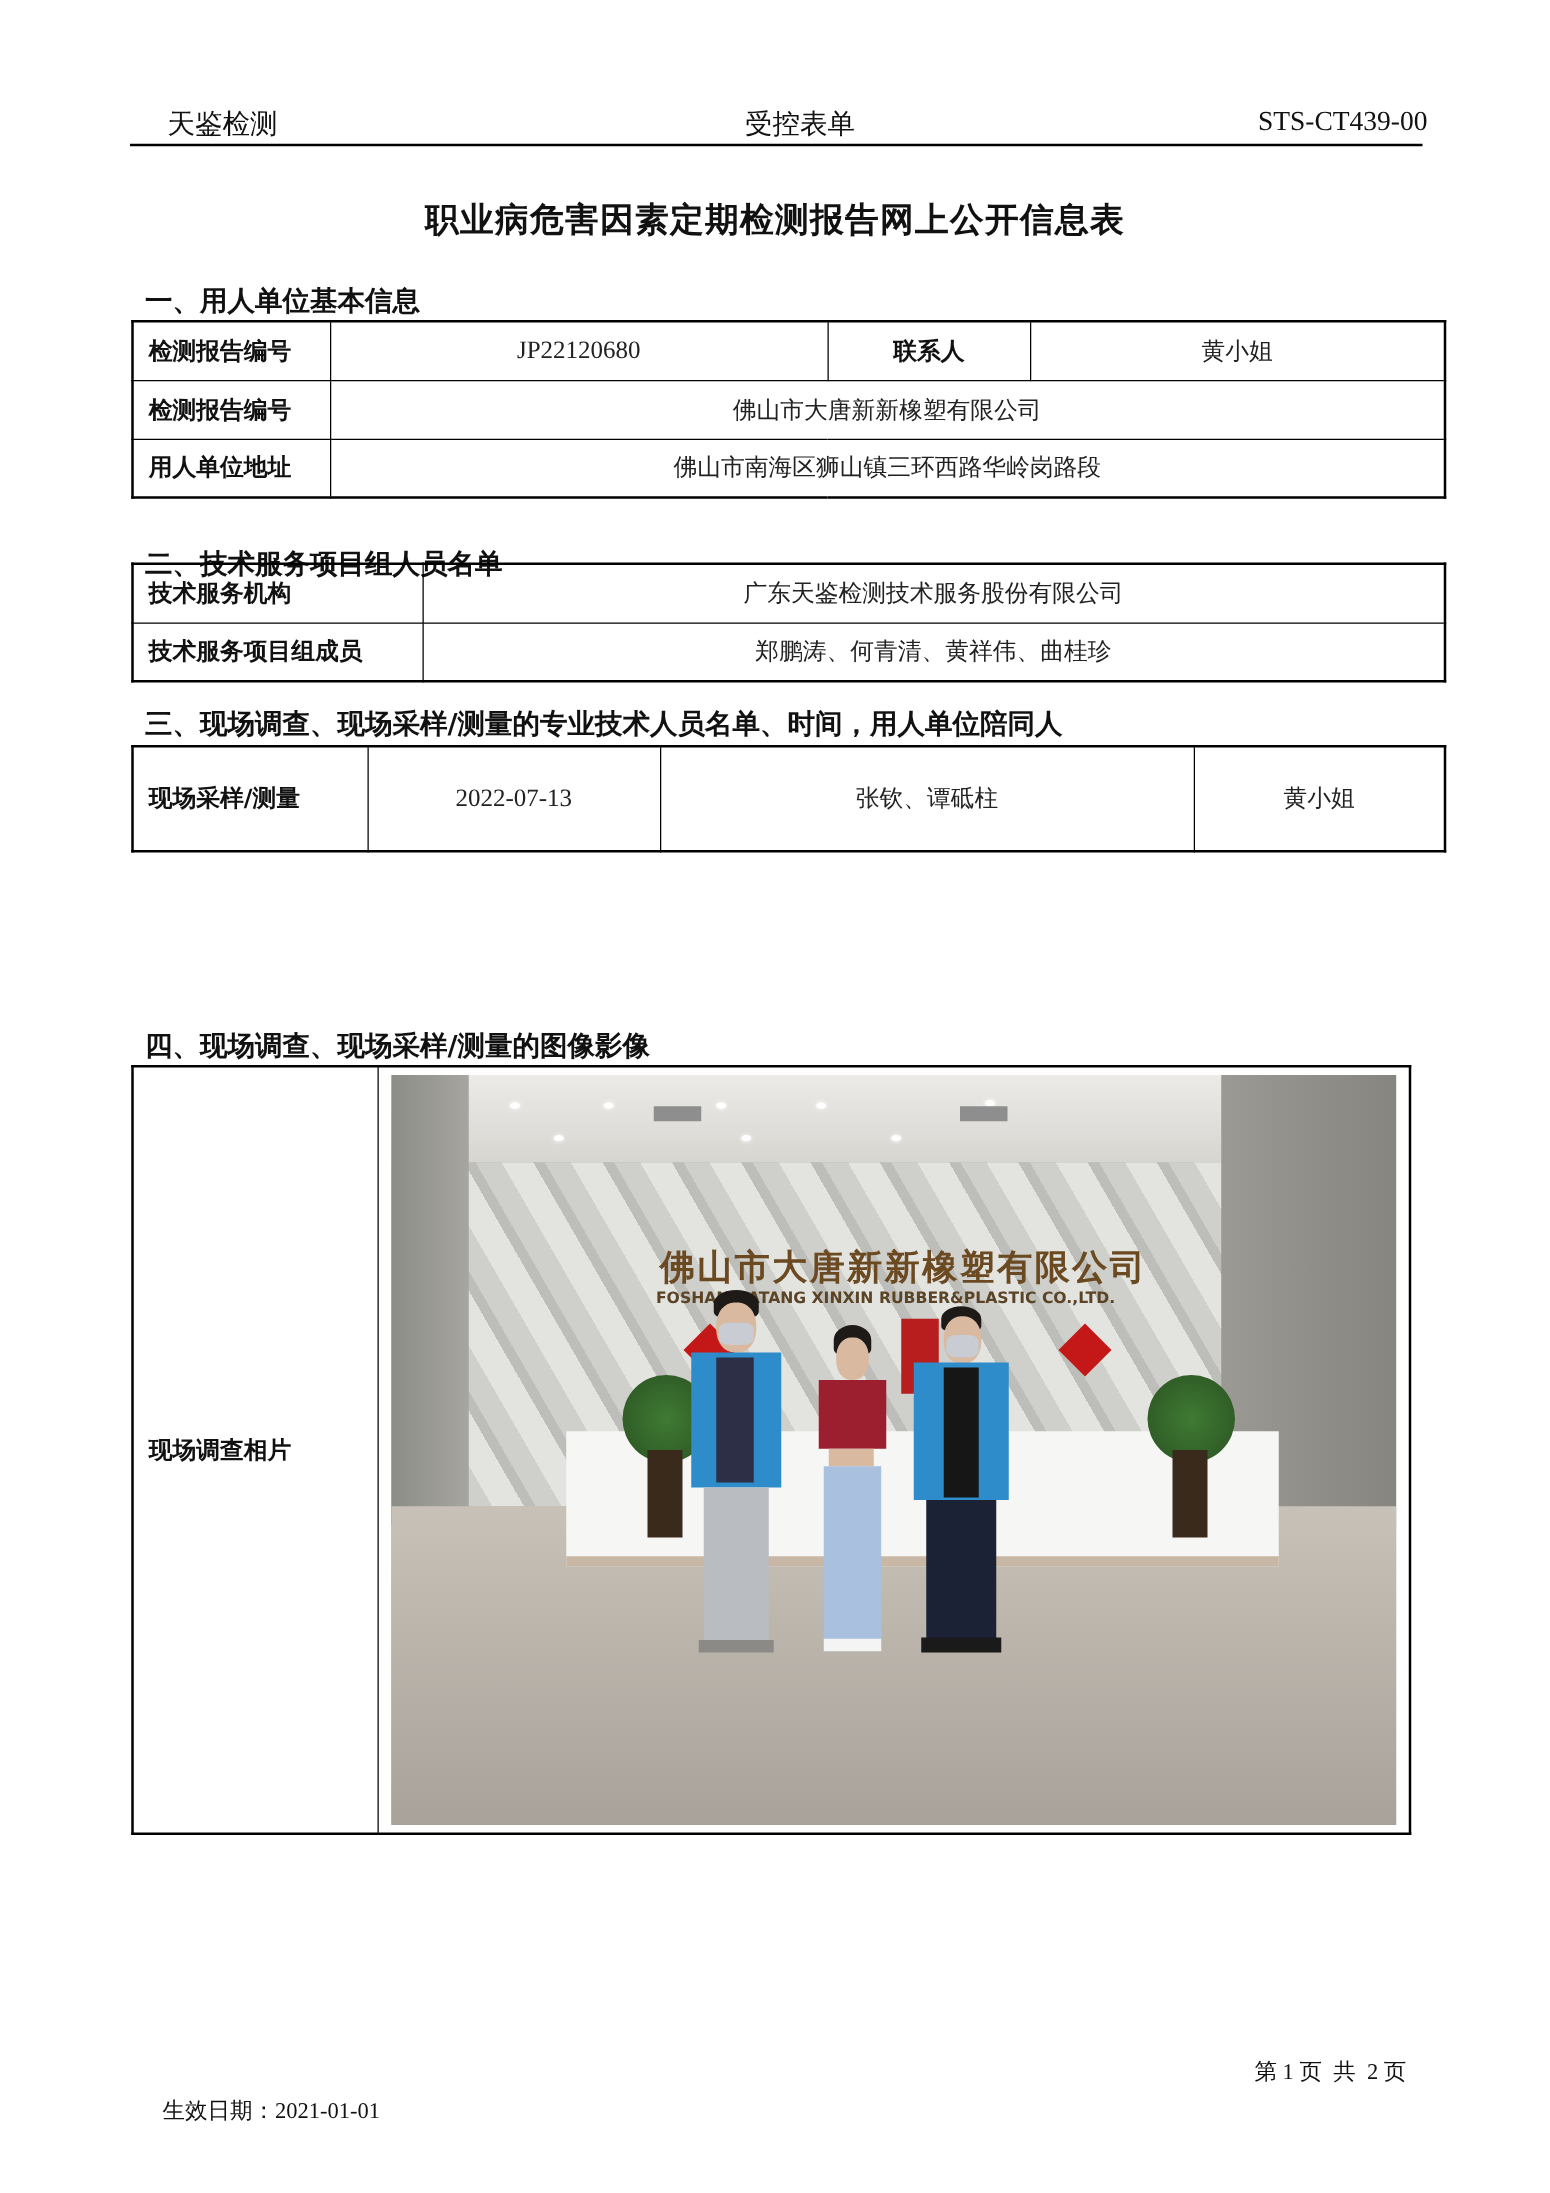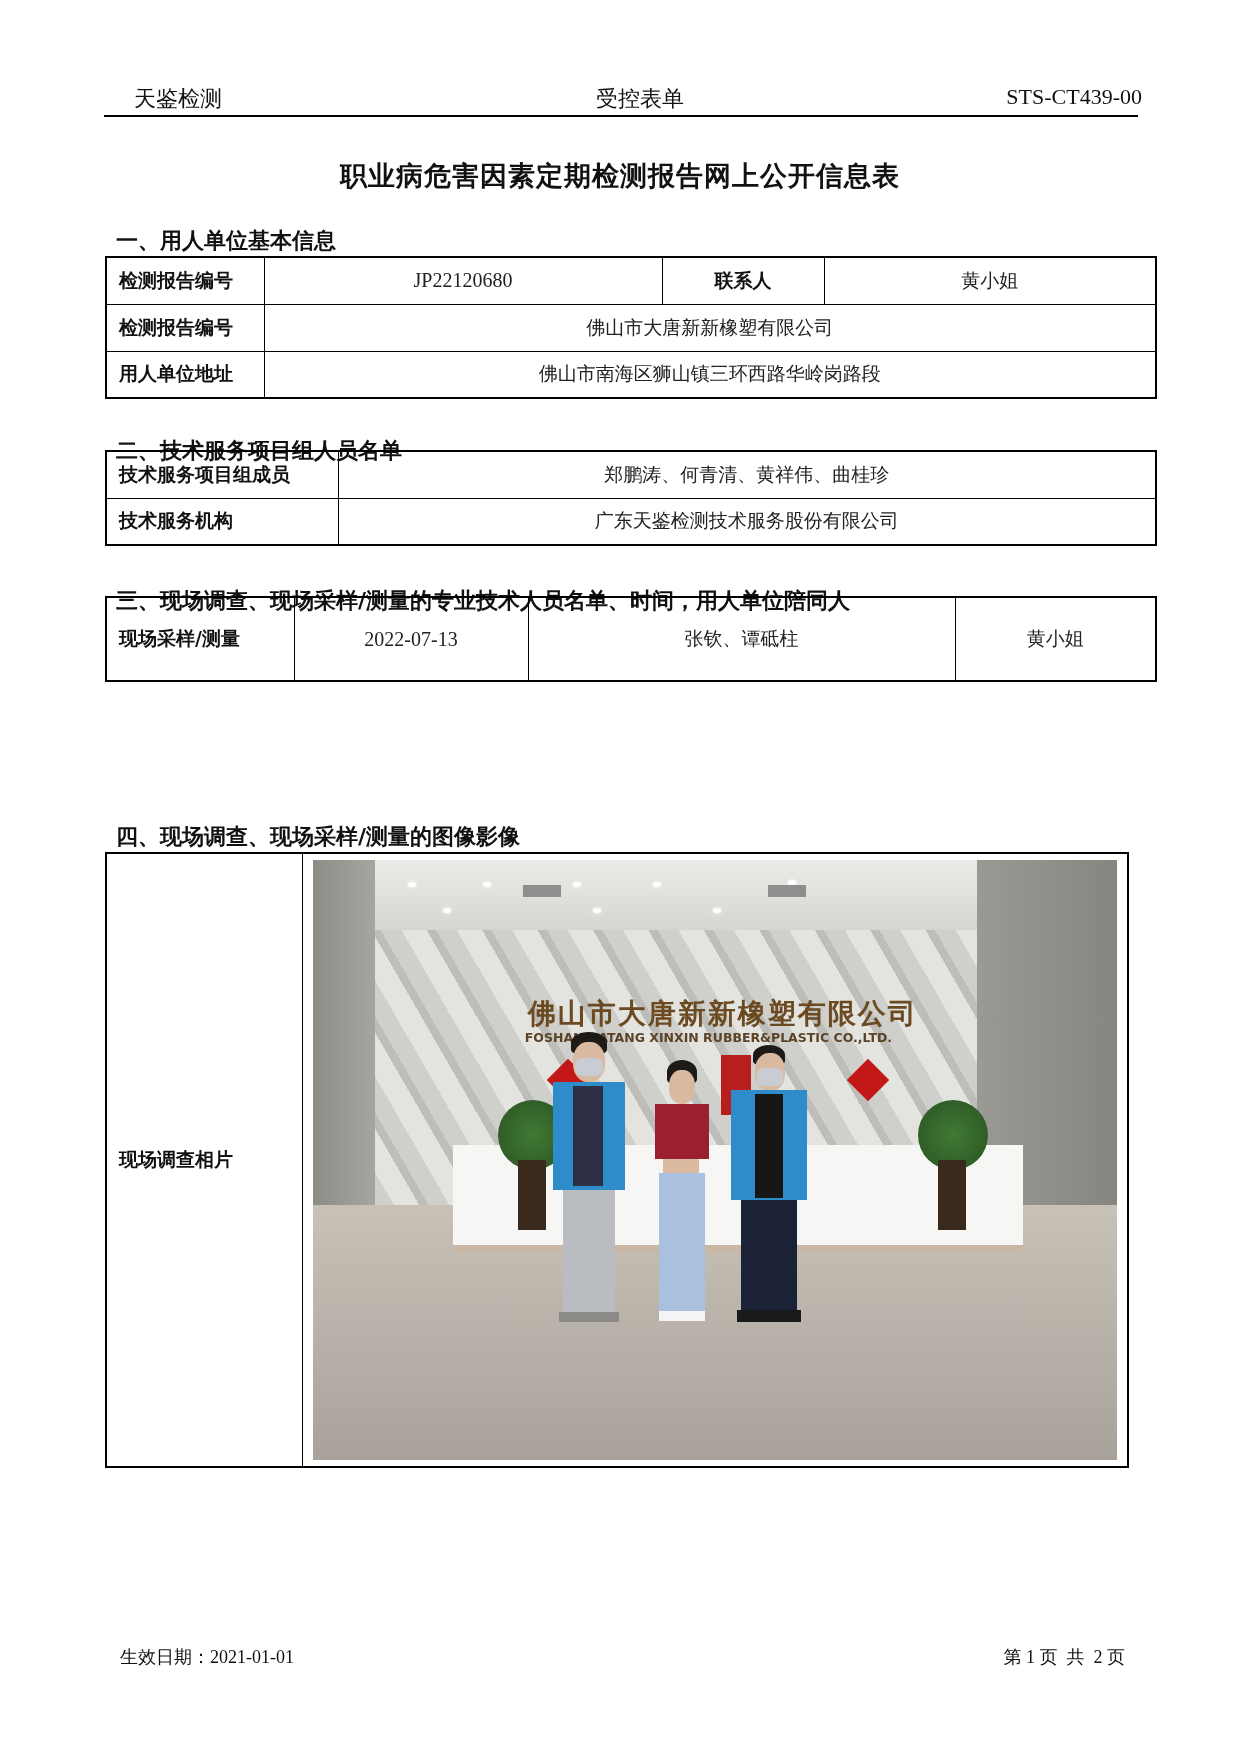--- a/index.html
+++ b/index.html
@@ -75,31 +75,31 @@
   </table>
 
 <div class="abs sec" style="top:436px;">二、技术服务项目组人员名单</div>
 <table class="outer" style="left:105px; top:450px; width:1050px;">
   <colgroup>
       <col style="width:232px">
       <col style="width:818px">
     </colgroup>
   <tbody>
       <tr style="height:47px;">
+    <td class="lbl">技术服务机构</td>
+    <td>广东天鉴检测技术服务股份有限公司</td>
+  </tr>
+  <tr style="height:47px;">
     <td class="lbl">技术服务项目组成员</td>
     <td>郑鹏涛、何青清、黄祥伟、曲桂珍</td>
-  </tr>
-  <tr style="height:47px;">
-    <td class="lbl">技术服务机构</td>
-    <td>广东天鉴检测技术服务股份有限公司</td>
   </tr>
 </tbody>
   </table>
 
-<div class="abs sec" style="top:586px;">三、现场调查、现场采样/测量的专业技术人员名单、时间，用人单位陪同人</div>
+<div class="abs sec" style="top:564px;">三、现场调查、现场采样/测量的专业技术人员名单、时间，用人单位陪同人</div>
 <table class="outer" style="left:105px; top:596px; width:1050px;">
   <colgroup>
       <col style="width:188px">
       <col style="width:234px">
       <col style="width:427px">
       <col style="width:201px">
     </colgroup>
   <tbody>
   <tr style="height:84px;">
     <td class="lbl">现场采样/测量</td>
@@ -174,14 +174,14 @@
           <div class="torso" style="left:442px;top:234px;width:28px;height:104px;background:#161616;"></div>
           <div class="legs" style="left:428px;top:340px;width:56px;height:112px;background:#1c2236;"></div>
           <div class="legs" style="left:424px;top:450px;width:64px;height:12px;background:#1a1a1a;"></div>
         </div>
       </div>
     </td>
   </tr>
 </tbody>
   </table>
 
-<div class="abs foot" style="left:120px;">生效日期：2021-01-01</div>
+<div class="abs foot" style="left:130px;margin-top:31px;">生效日期：2021-01-01</div>
 <div class="abs foot" style="right:115px; white-space:pre;">第 1 页  共  2 页</div>
 
 </body></html>

